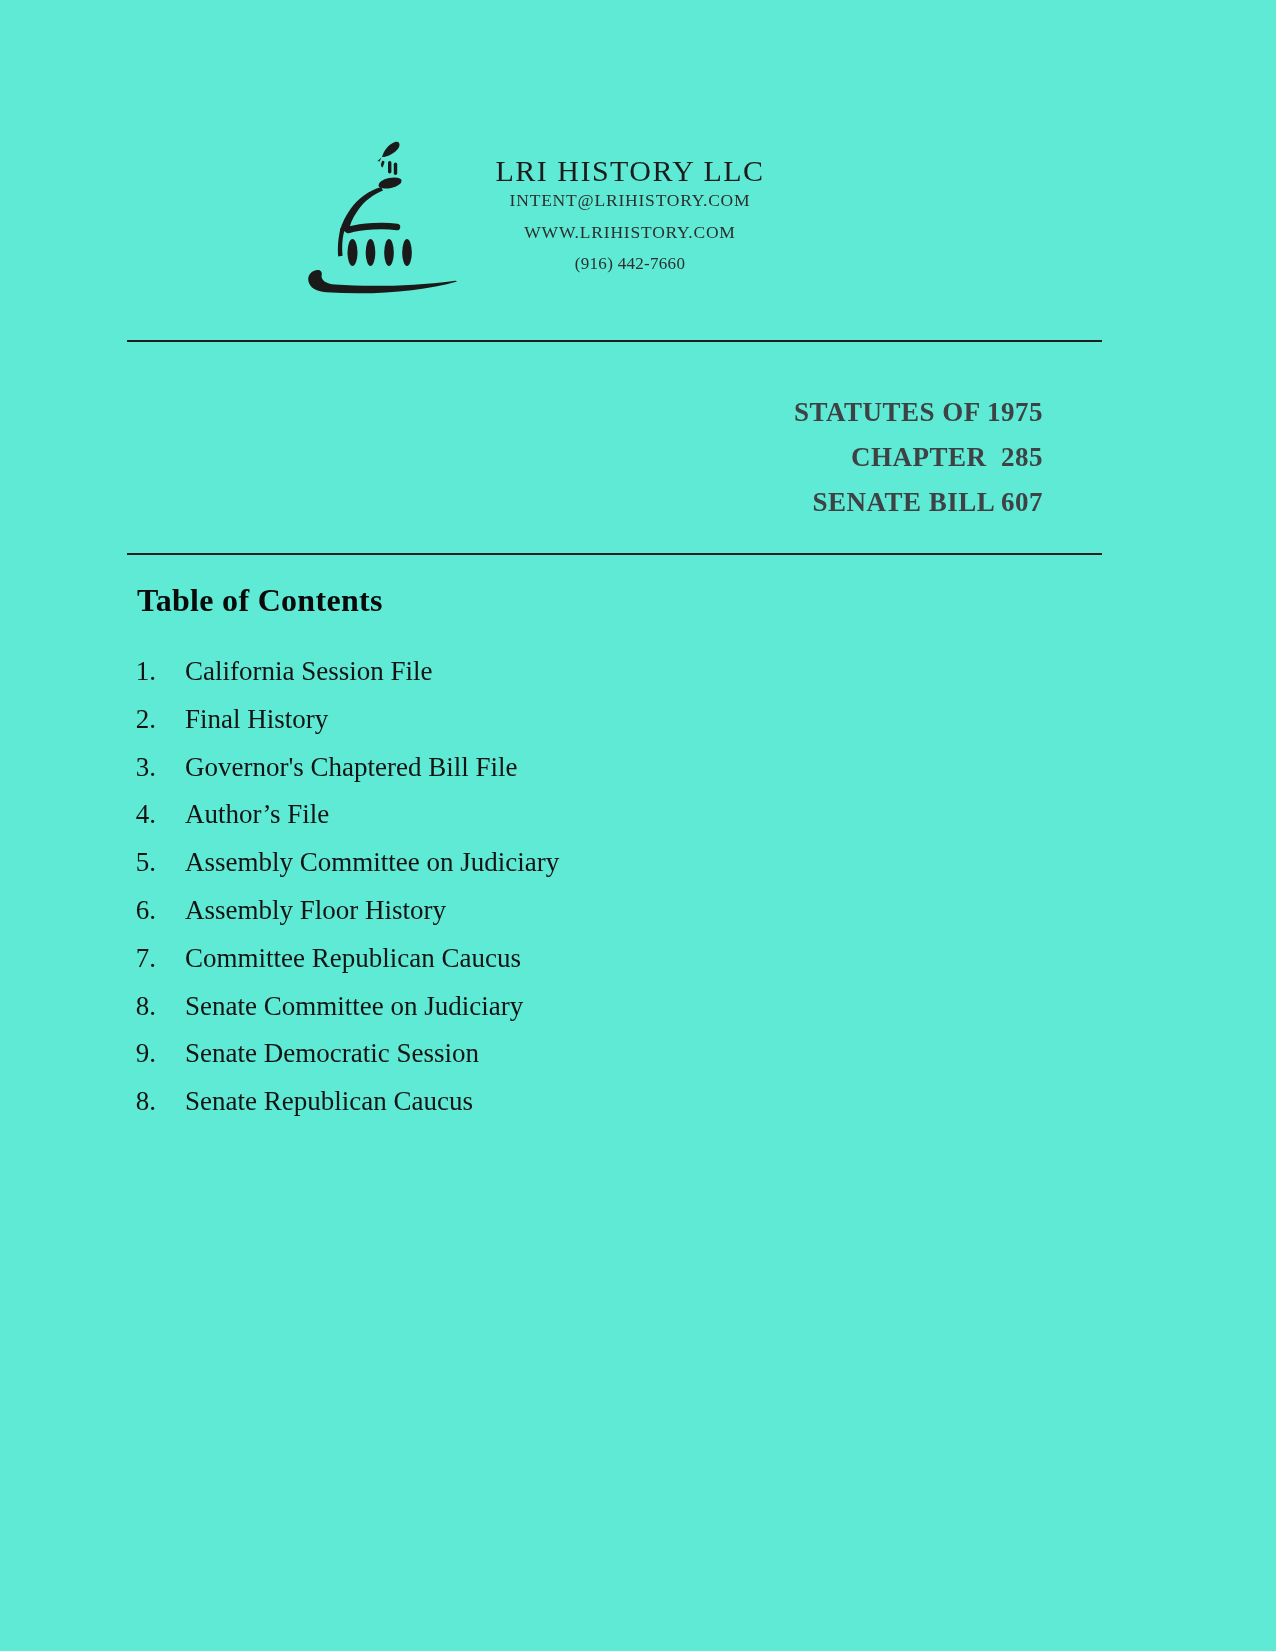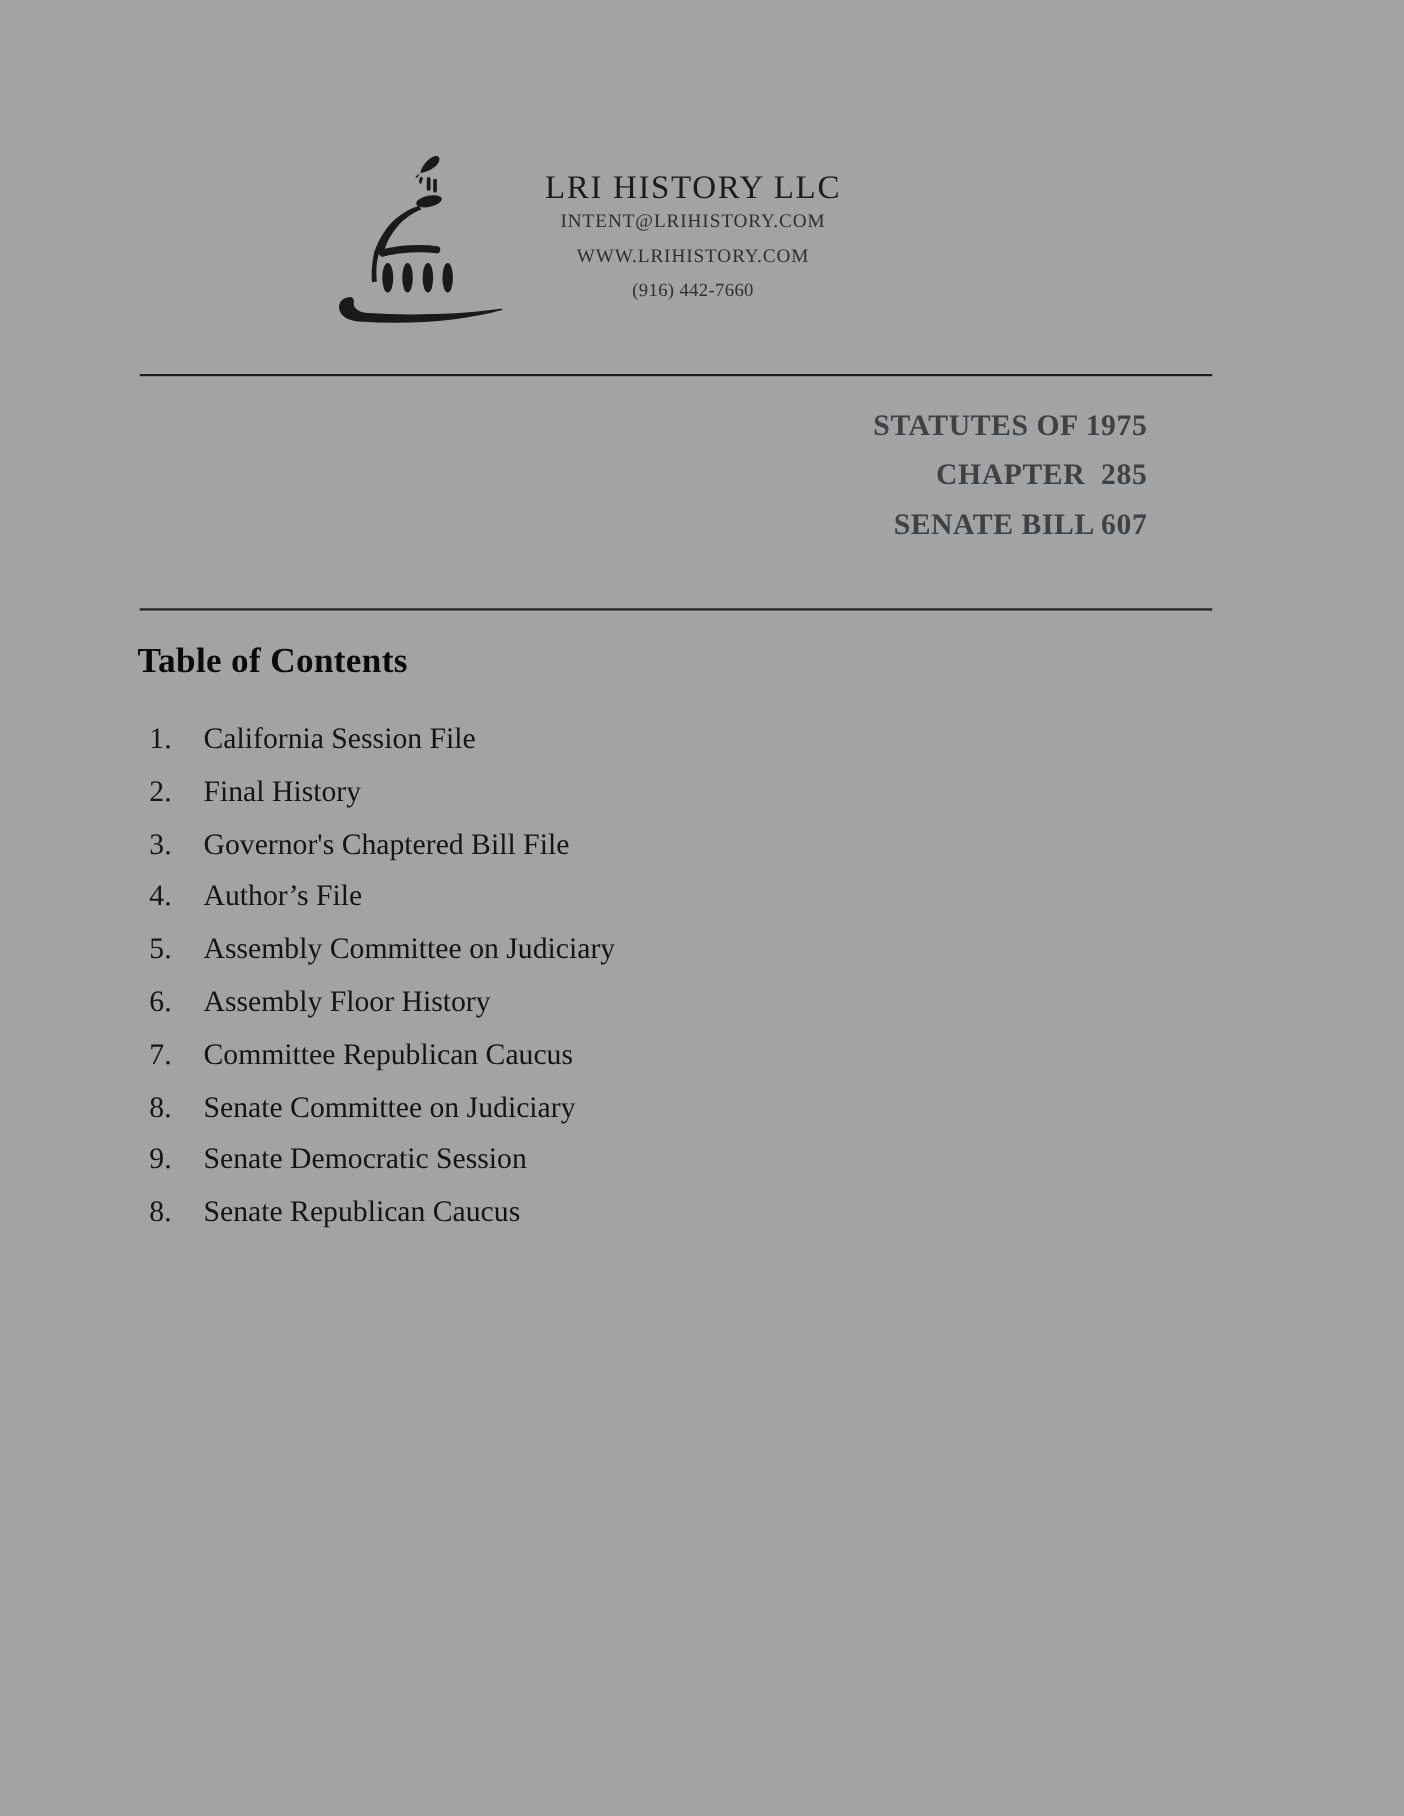--- a/index.html
+++ b/index.html
@@ -4,21 +4,21 @@
 <style>
   html, body {
     margin: 0;
     padding: 0;
     background: #ffffff;
   }
   .page {
     position: relative;
     width: 1276px;
     height: 1651px;
-    background: #a3a3a3;
+    background: #5eead4;
     font-family: "Liberation Serif", "DejaVu Serif", serif;
     color: #161616;
     overflow: hidden;
   }
 
   
   .logo-svg {
     position: absolute;
     left: 293px;
     top: 126px;
@@ -57,35 +57,35 @@
     width: 975px;
     height: 0;
     border-top: 2px solid #1f1f1f;
   }
   .rule-top { top: 340px; }
   .rule-mid { top: 553px; }
 
   
   .title-block {
     position: absolute;
-    top: 364px;
+    top: 390px;
     right: 233px;
     text-align: right;
     font-weight: bold;
     font-size: 27px;
     line-height: 45px;
     letter-spacing: 0.5px;
     color: #3f4245;
   }
   .title-line { white-space: pre; }
 
   
   .toc-heading {
     position: absolute;
-    left: 125px;
+    left: 137px;
     top: 580px;
     margin: 0;
     font-size: 32px;
     line-height: 40px;
     font-weight: bold;
     letter-spacing: 0.3px;
     color: #0a0a0a;
     white-space: nowrap;
   }
   .toc-list {

